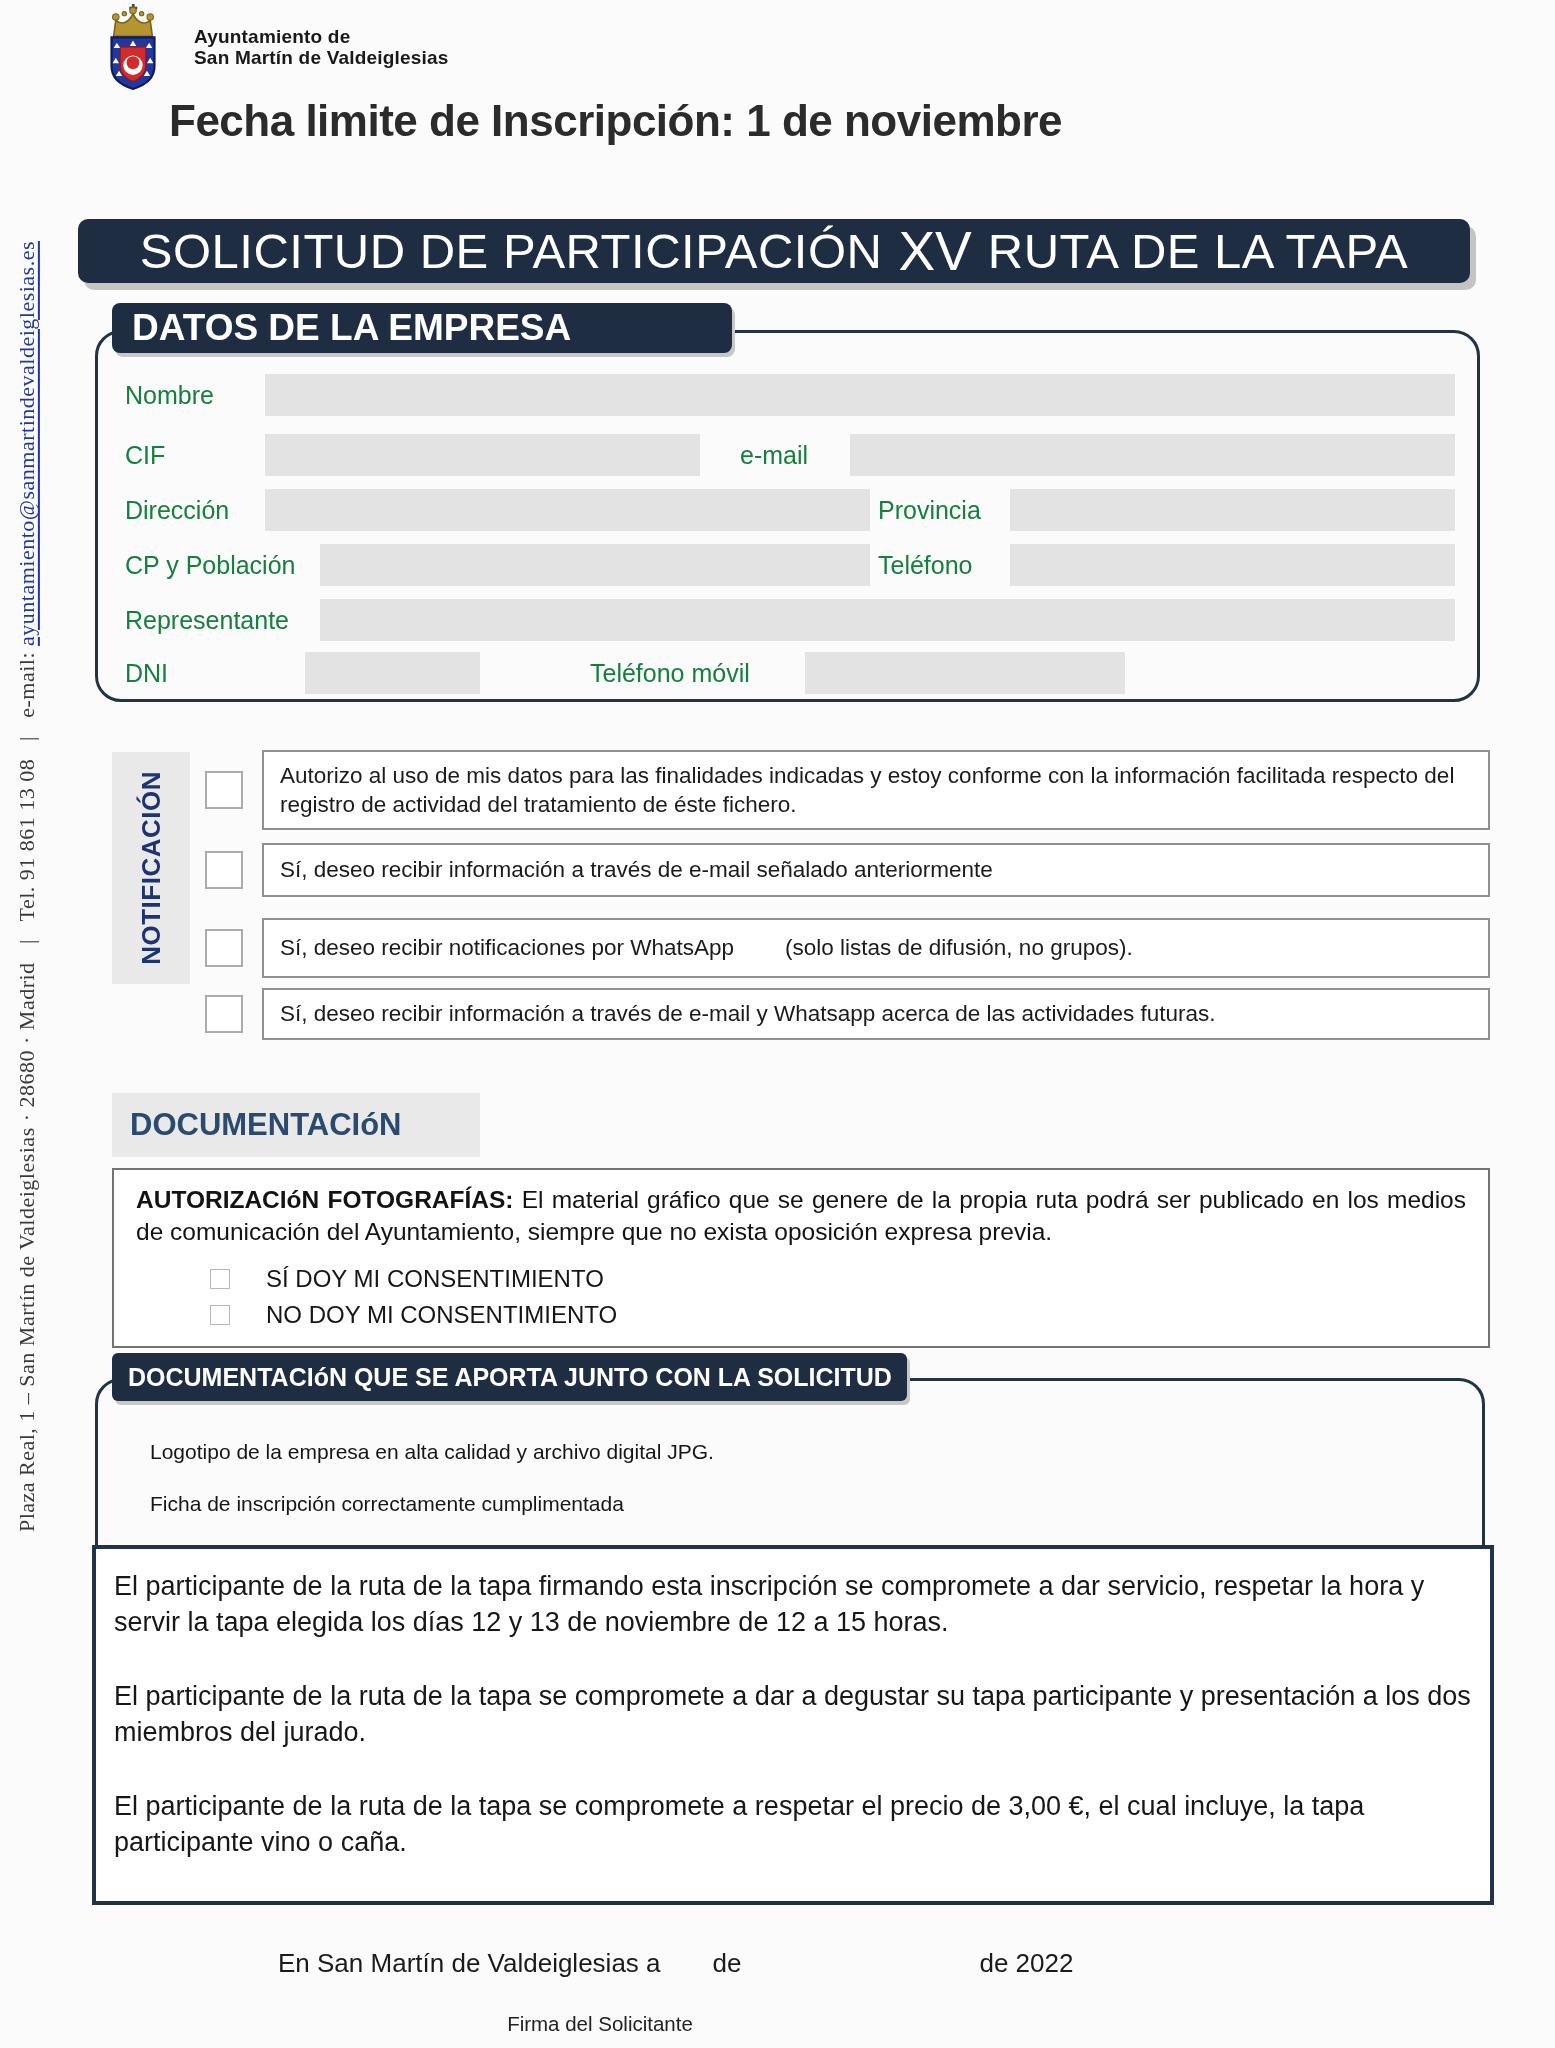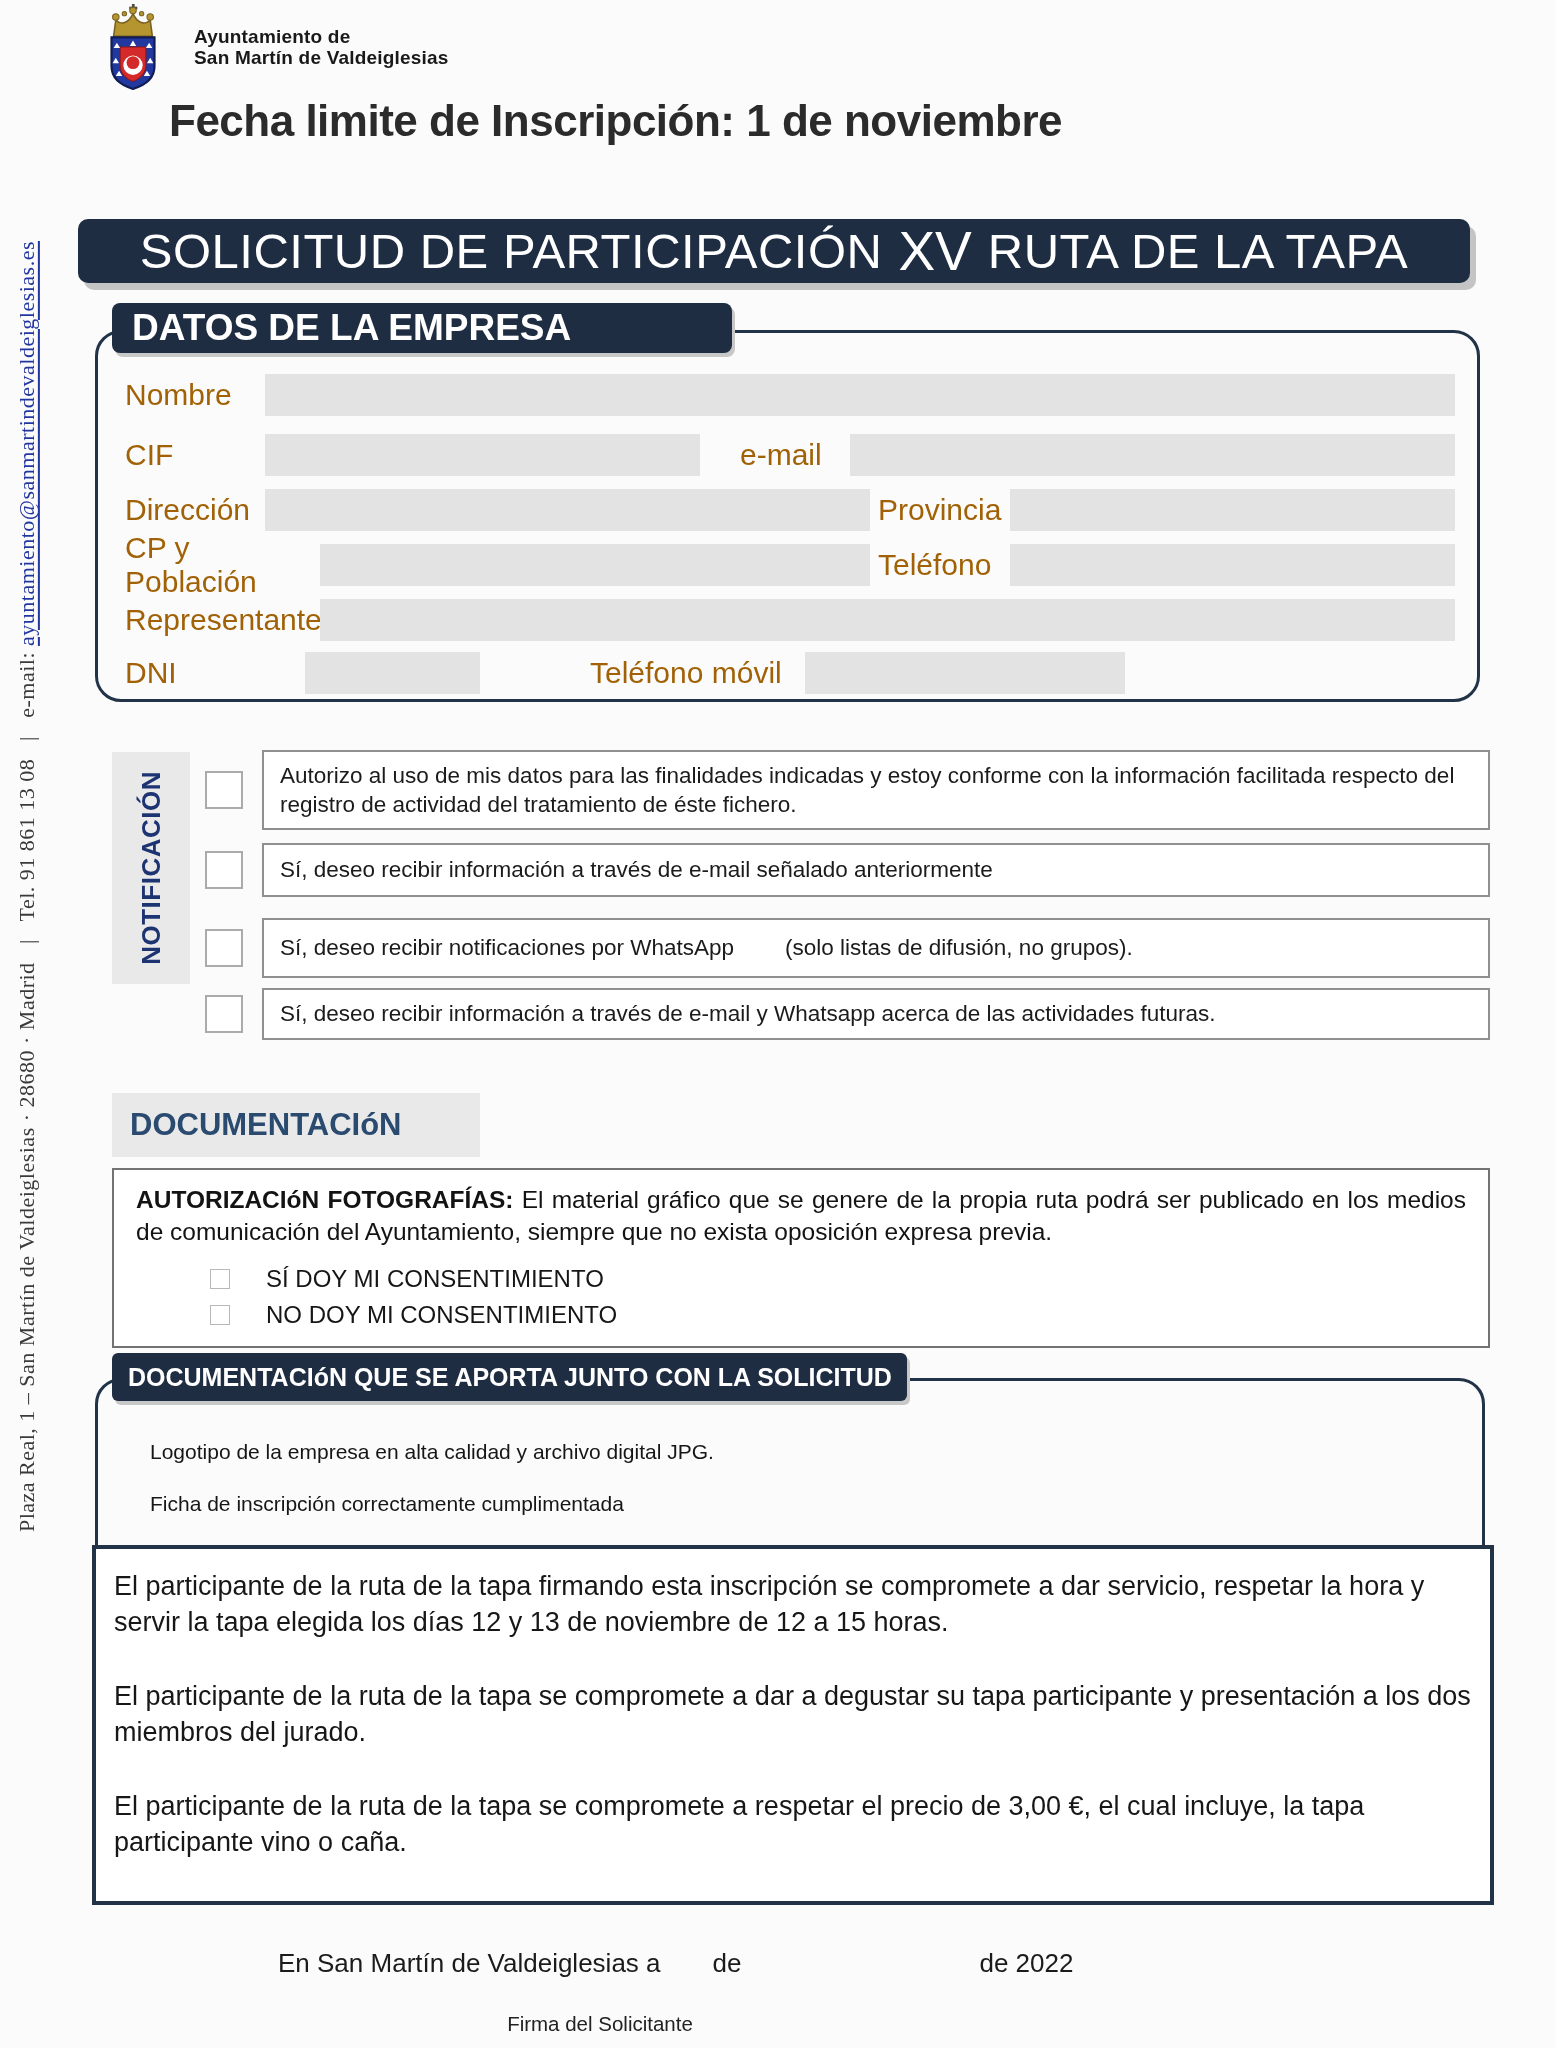--- a/index.html
+++ b/index.html
@@ -24,21 +24,21 @@
   .side .sep { margin:12px 0; display:inline-block; }
   .side a { color:#2336a0; text-decoration:underline; }
 
   
   .empresa-box { position:absolute; left:95px; top:330px; width:1385px; height:372px;
                  border:3px solid #223348; border-radius:26px; }
   .tab { position:absolute; background:#1e2d42; color:#fff; font-weight:bold;
          border-radius:8px; box-shadow:3px 4px 0 #c8c8c8; display:flex; align-items:center; }
   .tab-empresa { left:112px; top:303px; width:620px; height:50px; font-size:37px; padding-left:20px; }
   .r { position:absolute; display:flex; align-items:center; height:44px; width:1330px; left:125px; }
-  .r .lbl { font-size:30px; color:#a16207; flex:none; }
+  .r .lbl { font-size:25px; color:#15803d; flex:none; }
   .r input { background:#e3e3e3; border:0; height:42px; outline:none; font-size:24px; padding:0 10px; }
   .r1 { top:373px; } .r2 { top:433px; } .r3 { top:488px; } .r4 { top:543px; } .r5 { top:598px; } .r6 { top:651px; }
   .w140{width:140px;} .w195{width:195px;} .w180{width:180px;}
   .grow{flex:1;}
 
   
   .notif-label { position:absolute; left:112px; top:752px; width:78px; height:232px; background:#e9e9e9;
                  display:flex; align-items:center; justify-content:center; }
   .notif-label span { writing-mode:vertical-rl; transform:rotate(180deg); font-weight:bold;
                       font-size:26px; color:#1d3472; letter-spacing:.5px; white-space:nowrap; }

